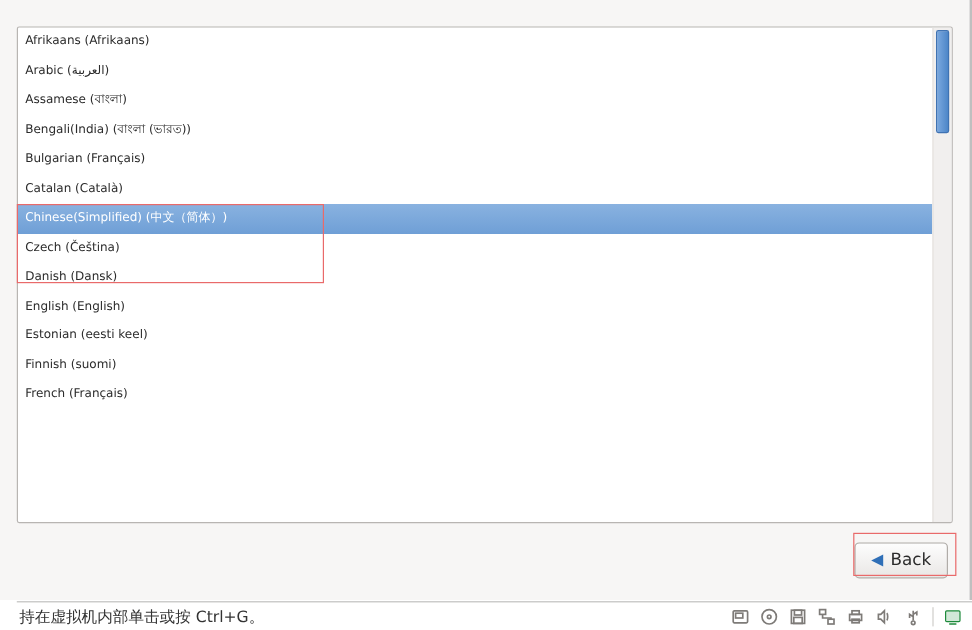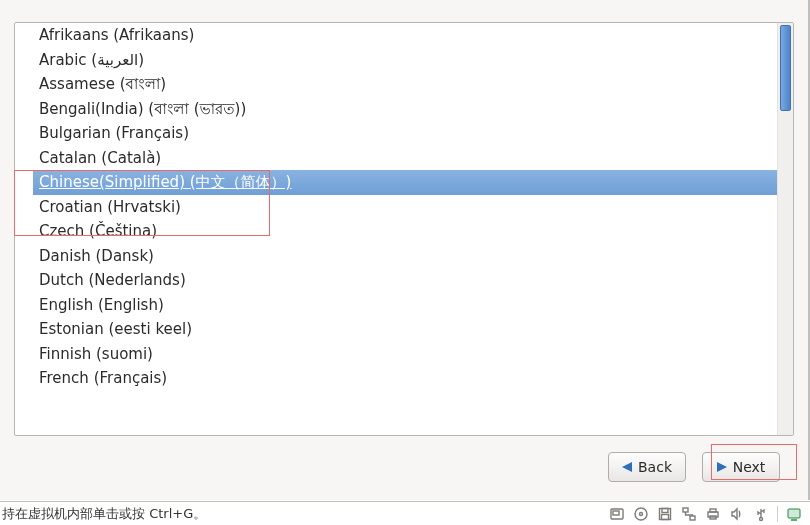--- a/index.html
+++ b/index.html
@@ -32,31 +32,29 @@
   }
   .listbox {
     position: absolute;
     left: 0; top: 0; bottom: 0;
     right: 16px;
     overflow: hidden;
   }
   .listbox .item {
     padding: 3px 6px 3px 6px;
     line-height: 18.5px;
-    font-size: 15px;
+    font-size: 10px;
     white-space: nowrap;
     cursor: default;
     color: #2b2b2b;
-    margin-left: 18px;
   }
   .listbox .item.selected {
     background: #7da7d9;
     background: linear-gradient(#89b2e0, #6f9fd6);
     color: #fff;
-    text-decoration: underline;
   }
   .scrollbar {
     position: absolute;
     right: 0; top: 0; bottom: 0;
     width: 16px;
     background: #f1efee;
     border-left: 1px solid #e4e1de;
   }
   .scroll-thumb {
     position: absolute;
@@ -69,24 +67,25 @@
   }
   .highlight-box {
     position: absolute;
     border: 1px solid #e96a6a;
     pointer-events: none;
   }
   .hl1 { left: 14px; top: 170px; width: 256px; height: 66px; }
   .hl2 { left: 711px; top: 444px; width: 86px; height: 36px; }
   .button-row {
     position: absolute;
-    right: 28px; bottom: 16px;
+    right: 18px; bottom: 16px;
     height: 32px;
     display: flex;
-    gap: 16px;
+    gap: 4px;
+    flex-direction: column;
   }
   .btn {
     height: 30px;
     min-width: 78px;
     padding: 0 12px;
     border: 1px solid #b0aca8;
     border-radius: 4px;
     background: linear-gradient(#fdfdfd, #e9e7e5);
     display: inline-flex;
     align-items: center;
@@ -103,21 +102,21 @@
   .arrow-left {
     border-width: 5px 10px 5px 0;
     border-color: transparent #2f6fb7 transparent transparent;
   }
   .arrow-right {
     border-width: 5px 0 5px 10px;
     border-color: transparent transparent transparent #2f6fb7;
   }
   .statusbar {
     position: absolute;
-    left: 0; right: 0; bottom: 0;
+    left: 14px; right: 0; bottom: 0;
     height: 24px;
     border-top: 1px solid #c0c0bf;
     background: #fff;
     display: flex;
     align-items: center;
     font-size: 13px;
     color: #333;
   }
   .statusbar .hint {
     padding-left: 2px;
@@ -152,43 +151,37 @@
 
   <div class="listbox-wrap">
     <div class="listbox" id="listbox">
         <div class="item">Afrikaans (Afrikaans)</div>
         <div class="item">Arabic (العربية)</div>
         <div class="item">Assamese (বাংলা)</div>
         <div class="item">Bengali(India) (বাংলা (ভারত))</div>
         <div class="item">Bulgarian (Français)</div>
         <div class="item">Catalan (Català)</div>
         <div class="item selected">Chinese(Simplified) (中文（简体）)</div>
-        <div class="item">Croatian (Hrvatski)</div>
         <div class="item">Czech (Čeština)</div>
         <div class="item">Danish (Dansk)</div>
-        <div class="item">Dutch (Nederlands)</div>
         <div class="item">English (English)</div>
         <div class="item">Estonian (eesti keel)</div>
         <div class="item">Finnish (suomi)</div>
         <div class="item">French (Français)</div>
       </div>
     <div class="scrollbar">
       <div class="scroll-thumb"></div>
     </div>
   </div>
 
   <div class="button-row">
     <div class="btn">
       <span class="arrow arrow-left"></span>
       <span>Back</span>
     </div>
-    <div class="btn">
-      <span class="arrow arrow-right"></span>
-      <span>Next</span>
-    </div>
   </div>
 
   <div class="highlight-box hl1"></div>
   <div class="highlight-box hl2"></div>
 </div>
 
 <div class="statusbar">
   <div class="hint">持在虚拟机内部单击或按 Ctrl+G。</div>
   <div class="tray">
     <span class="ticon">

